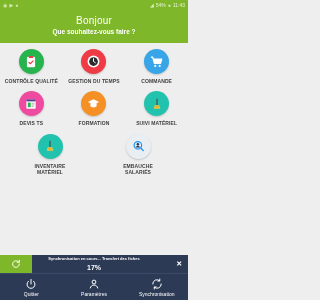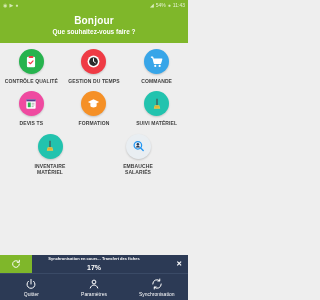--- a/index.html
+++ b/index.html
@@ -22,21 +22,21 @@
     font-size:5px; color:#d6e9b4; line-height:1;
   }
   .sb-right .sb-ico { font-size:5px; color:#dceec0; }
   .sb-time { font-size:5px; color:#e6f2d4; line-height:1; }
 
   
   .header {
     background:#7fb72a; flex:0 0 auto;
     padding:4px 0 8px 0; text-align:center;
   }
-  .hello { color:#ffffff; font-size:10px; font-weight:bold; letter-spacing:.2px; }
+  .hello { color:#ffffff; font-size:10px; font-weight:normal; letter-spacing:.2px; }
   .sub   { color:#ffffff; font-size:6.5px; font-weight:bold; margin-top:2px; }
 
   
   .grid {
     flex:1 1 auto; background:#eeeeee;
     padding:6px 0 0 0;
     display:flex; flex-direction:column; align-items:center;
   }
   .row {
     width:100%; display:flex; justify-content:space-around;

